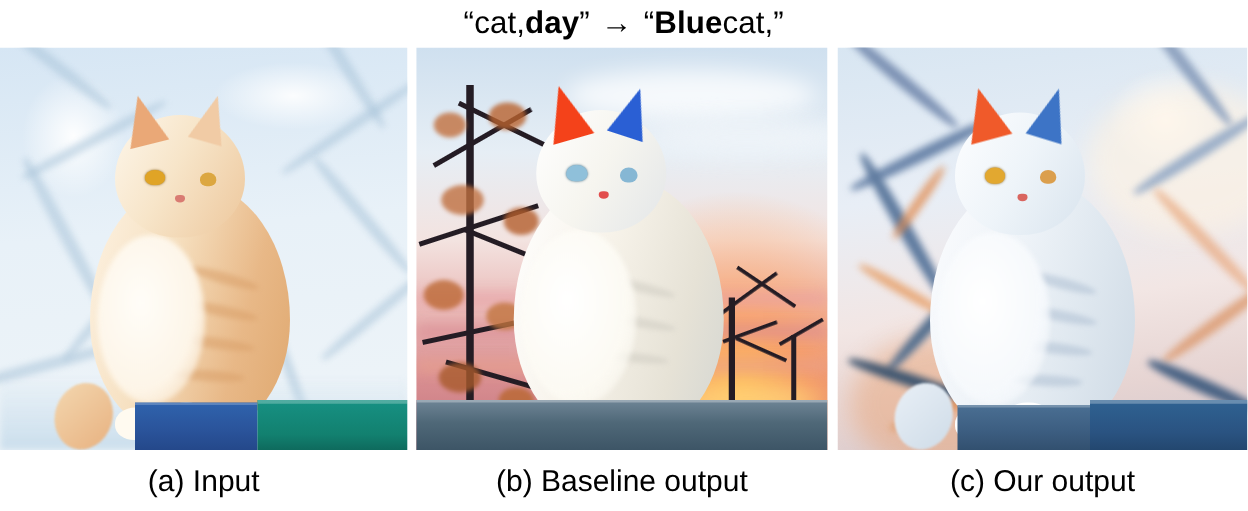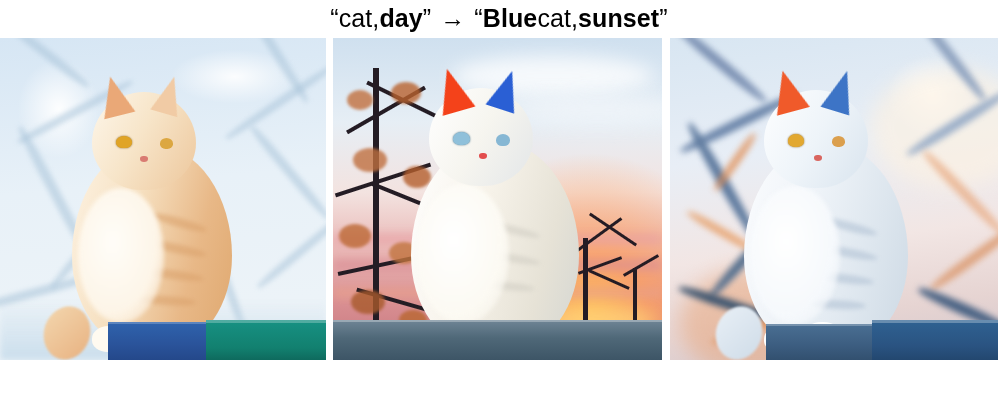--- a/index.html
+++ b/index.html
@@ -151,21 +151,20 @@
 
   <div class="title">
     <span class="n">“</span>
       <span class="n"> cat, </span>
       <span class="b">day</span>
       <span class="n">”</span>
       <span class="arrow">→</span>
       <span class="n">“</span>
       <span class="b">Blue</span>
       <span class="n"> cat, </span>
-      <span class="b">sunset</span>
       <span class="n">”</span>
   </div>
 
   <div class="panels">
 
     <div class="panel a">
       <div class="scene">
         <div class="a-sky"></div>
 
         <div class="a-branch" style="left:-10px;top:10px;width:110px;height:9px;transform:rotate(38deg);"></div>
@@ -296,14 +295,19 @@
           <div class="paw paw1"></div>
           <div class="paw paw2"></div>
         </div>
 
         <div class="c-boxblue"></div>
         <div class="c-boxblue2"></div>
       </div>
     </div>
   </div>
 
+  <div class="captions">
+    <div class="caption a">(a) Input</div>
+    <div class="caption b">(b) Baseline output</div>
+    <div class="caption c">(c) Our output</div>
+  </div>
 
 </div>
 
 </body></html>

